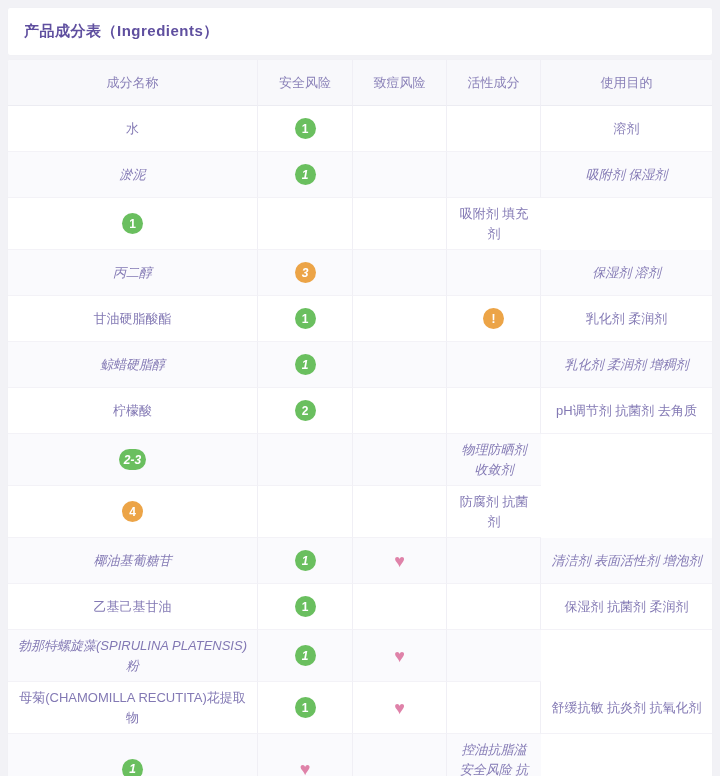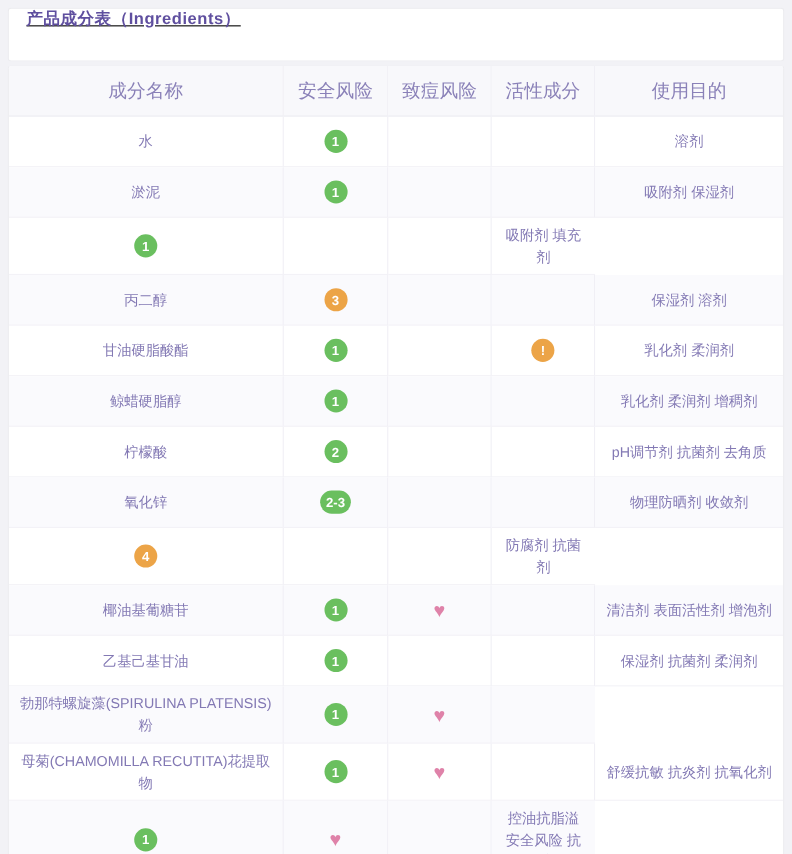--- a/index.html
+++ b/index.html
@@ -12,25 +12,24 @@
     padding: 8px;
     min-height: 776px;
   }
   .card {
     background: #ffffff;
     border-radius: 2px;
   }
   .title-card {
     height: 47px;
     display: flex;
-    align-items: flex-start;
+    align-items: center;
     padding: 0 16px;
     margin-bottom: 5px;
     box-shadow: 0 0 1px rgba(0,0,0,0.04);
-    text-decoration: underline;
   }
   .page-title {
     color: var(--title-purple, #5f4f9f);
     font-size: 15px;
     font-weight: bold;
     letter-spacing: 0.5px;
   }
   .table-card {
     overflow: hidden;
     box-shadow: 0 0 1px rgba(0,0,0,0.04);
@@ -49,25 +48,25 @@
     padding: 6px 10px;
     border-right: 1px solid #f0eff5;
     border-bottom: 1px solid #f3f2f7;
     font-size: 13px;
     color: var(--text-purple, #8379b4);
     line-height: 1.5;
   }
   .trow .cell:last-child { border-right: none; }
   .thead .cell {
     background: #f8f8fb;
-    font-size: 17px;
+    font-size: 13px;
     color: var(--header-purple, #8a81b8);
     border-bottom: 1px solid #ececf2;
   }
-  .trow.alt .cell { background: #fafafd; }
+  .trow.alt .cell { background: #fafafd; font-style: italic; }
   .badge {
     display: inline-flex;
     align-items: center;
     justify-content: center;
     min-width: 21px;
     height: 21px;
     padding: 0 5px;
     border-radius: 11px;
     color: #ffffff;
     font-size: 12px;
@@ -209,23 +208,20 @@
     </div>
     <div class="cell">
       
     </div>
     <div class="cell">
       <span>pH调节剂 抗菌剂 去角质</span>
     </div>
   </div>
       <div class="trow alt">
     <div class="cell">
-      <span>氧化锌</span>
-    </div>
-    <div class="cell">
       <span class="badge safe">2-3</span>
     </div>
     <div class="cell">
       
     </div>
     <div class="cell">
       
     </div>
     <div class="cell">
       <span>物理防晒剂 收敛剂</span>

